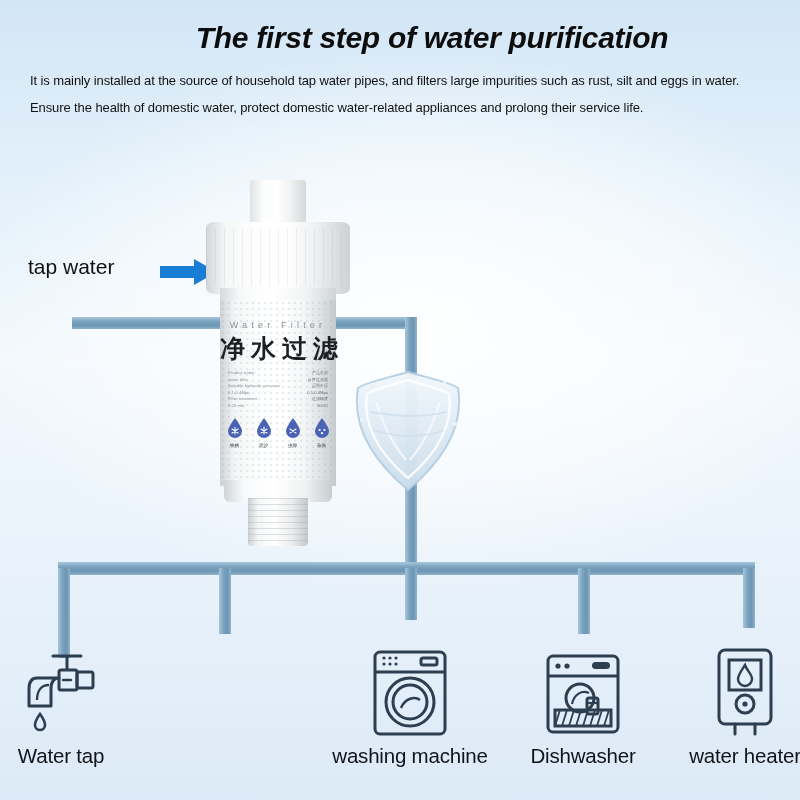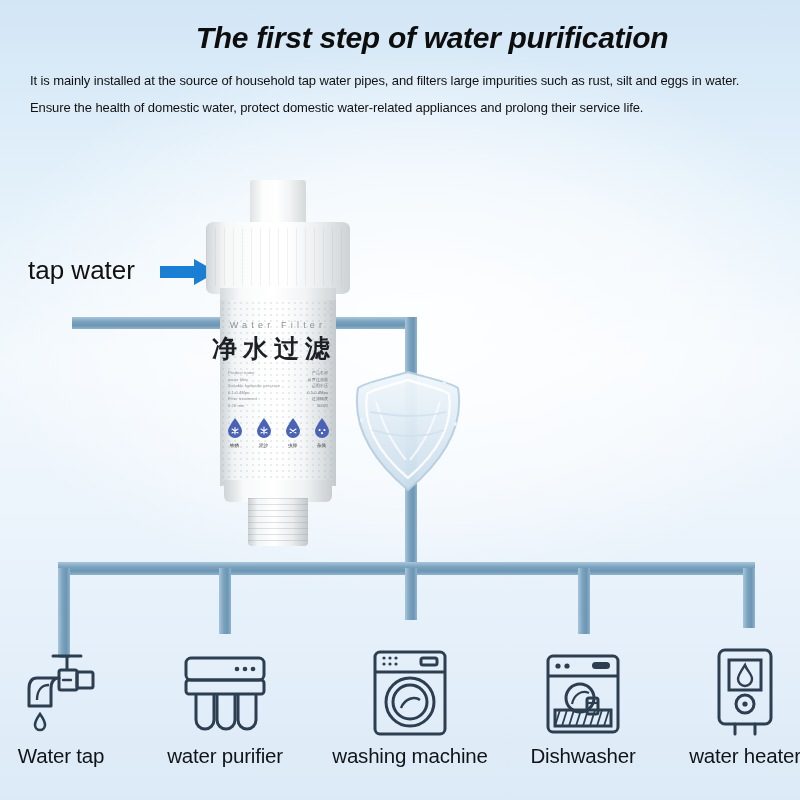--- a/index.html
+++ b/index.html
@@ -37,21 +37,21 @@
   .drop{position:absolute;top:568px;width:12px;}
 
   .drop-1{left:58px;height:90px;}
   .drop-2{left:219px;height:66px;}
   .drop-3{left:405px;height:52px;}
   .drop-4{left:578px;height:66px;}
   .drop-5{left:743px;height:60px;}
 
   
   .tapwater-label{
-    position:absolute;left:28px;top:255px;font-size:26px;color:#111;
+    position:absolute;left:28px;top:255px;font-size:21px;color:#111;
   }
   .arrow{position:absolute;left:160px;top:258px;width:58px;height:28px;}
 
   
   .filter{position:absolute;left:192px;top:180px;width:172px;height:370px;}
   .f-neck{
     position:absolute;left:58px;top:0;width:56px;height:48px;
     background:linear-gradient(90deg,#dfe2e3 0%,#fbfcfc 22%,#ffffff 48%,#f0f2f3 72%,#d5d9da 100%);
     border-radius:3px 3px 0 0;
   }
@@ -90,21 +90,21 @@
   .f-thread:after{
     content:"";position:absolute;inset:0;
     background:repeating-linear-gradient(180deg,rgba(150,158,163,0.30) 0 1px,rgba(255,255,255,0) 1px 6px);
   }
 
   .f-brand-en{
     position:absolute;left:24px;top:140px;width:124px;text-align:center;
     font-size:9px;letter-spacing:4.2px;color:#8a9096;
   }
   .f-brand-cn{
-    position:absolute;left:20px;top:152px;width:132px;text-align:left;
+    position:absolute;left:20px;top:152px;width:132px;text-align:right;
     font-size:25px;font-weight:bold;letter-spacing:6px;color:#1c1f23;
     white-space:nowrap;
   }
 
   .f-specs{position:absolute;left:36px;top:190px;width:100px;}
   .spec-row{display:flex;justify-content:space-between;align-items:baseline;margin-bottom:1.6px;}
   .spec-k{font-size:4.1px;color:#8d9298;letter-spacing:0.1px;white-space:nowrap;}
   .spec-v{font-size:4.1px;color:#6f747a;white-space:nowrap;}
 
   .f-drops{position:absolute;left:28px;top:238px;width:116px;display:flex;justify-content:space-around;}
@@ -248,35 +248,20 @@
         <rect x="62" y="28" width="16" height="16" rx="2"></rect>
         <path d="M44 34 L22 34 C16 34 14 39 14 45 L14 62 L36 62 L36 45 C36 39 38 34 44 34 Z" stroke-linejoin="round"></path>
         <path d="M22 56 C22 46 27 41 34 41" stroke-width="2.4"></path>
         <path d="M48 36 L56 36" stroke-width="2.4" stroke-linecap="round"></path>
         <path d="M25 70 C25 70 20 77 20 81 A5 5 0 0 0 30 81 C30 77 25 70 25 70 Z" stroke-width="2.6"></path>
       </svg>
     </div>
     <span class="ap-label">Water tap</span>
   </div>
 
-  <div class="appliance ap-2">
-    <div class="ic">
-      <svg width="92" height="92" viewBox="0 0 92 92" fill="none" stroke="#2c3e50" stroke-width="3">
-        <rect x="7" y="10" width="78" height="22" rx="5"></rect>
-        <rect x="7" y="32" width="78" height="14" rx="3"></rect>
-        <circle cx="58" cy="21" r="2.3" fill="#2c3e50" stroke="none"></circle>
-        <circle cx="66" cy="21" r="2.3" fill="#2c3e50" stroke="none"></circle>
-        <circle cx="74" cy="21" r="2.3" fill="#2c3e50" stroke="none"></circle>
-        <path d="M17 46 L17 72 A9 9 0 0 0 35 72 L35 46" stroke-linejoin="round"></path>
-        <path d="M38 46 L38 72 A9 9 0 0 0 56 72 L56 46" stroke-linejoin="round"></path>
-        <path d="M59 46 L59 72 A9 9 0 0 0 77 72 L77 46" stroke-linejoin="round"></path>
-      </svg>
-    </div>
-    <span class="ap-label">water purifier</span>
-  </div>
 
   <div class="appliance ap-4">
     <div class="ic">
       <svg width="86" height="92" viewBox="0 0 86 92" fill="none" stroke="#2c3e50" stroke-width="3">
         <rect x="8" y="8" width="70" height="76" rx="5"></rect>
         <path d="M8 28 L78 28"></path>
         <circle cx="18" cy="18" r="2.6" fill="#2c3e50" stroke="none"></circle>
         <circle cx="27" cy="18" r="2.6" fill="#2c3e50" stroke="none"></circle>
         <rect x="52" y="14" width="18" height="7" rx="3.5" fill="#2c3e50" stroke="none"></rect>
         <circle cx="40" cy="50" r="14"></circle>

